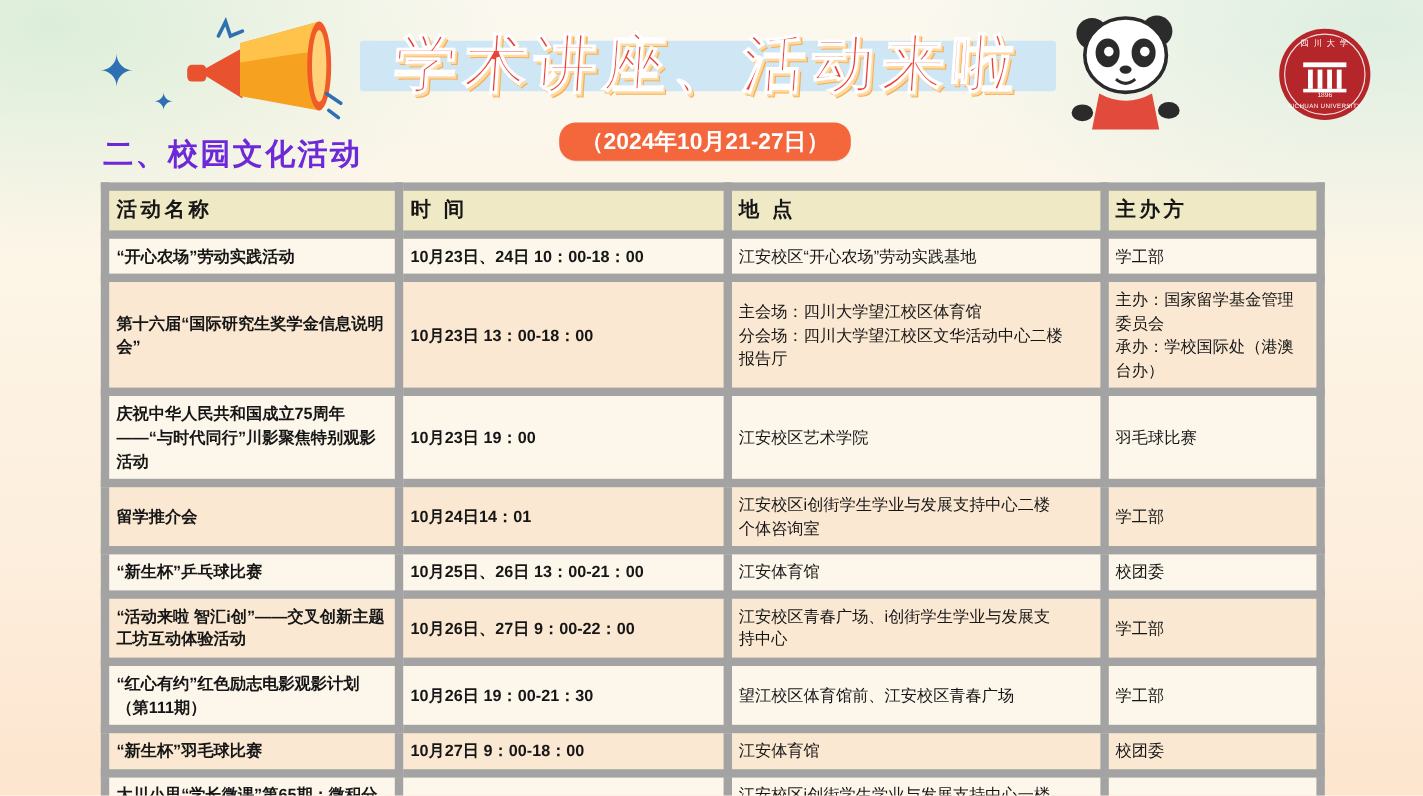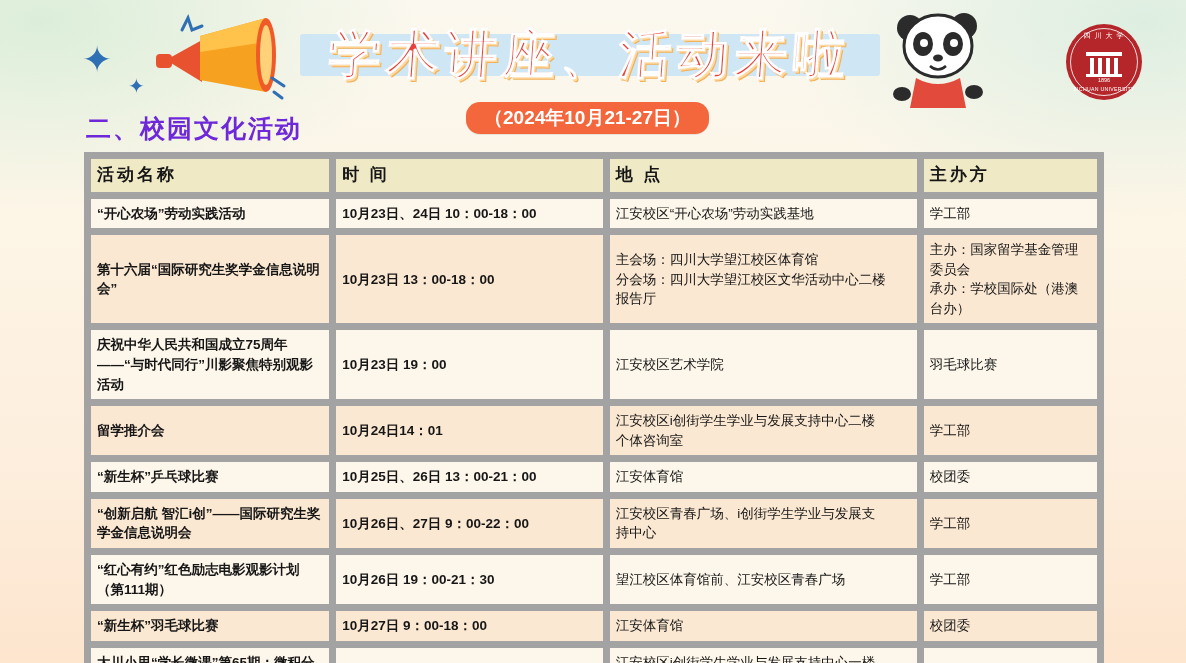--- a/index.html
+++ b/index.html
@@ -268,21 +268,21 @@
           </td>
           <td class="org">学工部</td>
         </tr>
         <tr>
           <td class="name">“新生杯”乒乓球比赛</td>
           <td class="time">10月25日、26日 13：00-21：00</td>
           <td class="place">江安体育馆</td>
           <td class="org">校团委</td>
         </tr>
         <tr>
-          <td class="name">“创新启航 智汇i创”——国际研究生奖学金信息说明会</td>
+          <td class="name">“活动来啦 智汇i创”——交叉创新主题工坊互动体验活动</td>
           <td class="time">10月26日、27日 9：00-22：00</td>
           <td class="place">
             <div class="cell-lines">
               <span>江安校区青春广场、i创街学生学业与发展支</span>
               <span>持中心</span>
             </div>
           </td>
           <td class="org">学工部</td>
         </tr>
         <tr>

